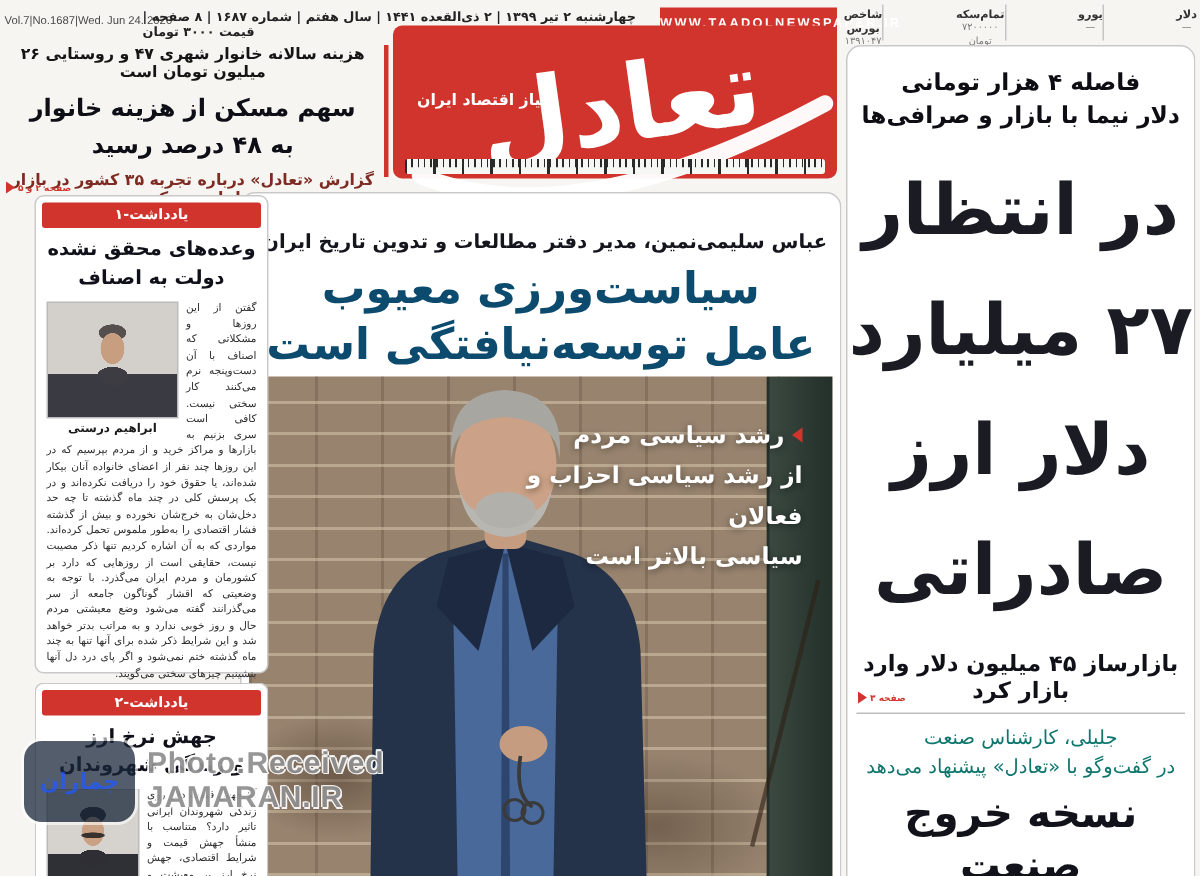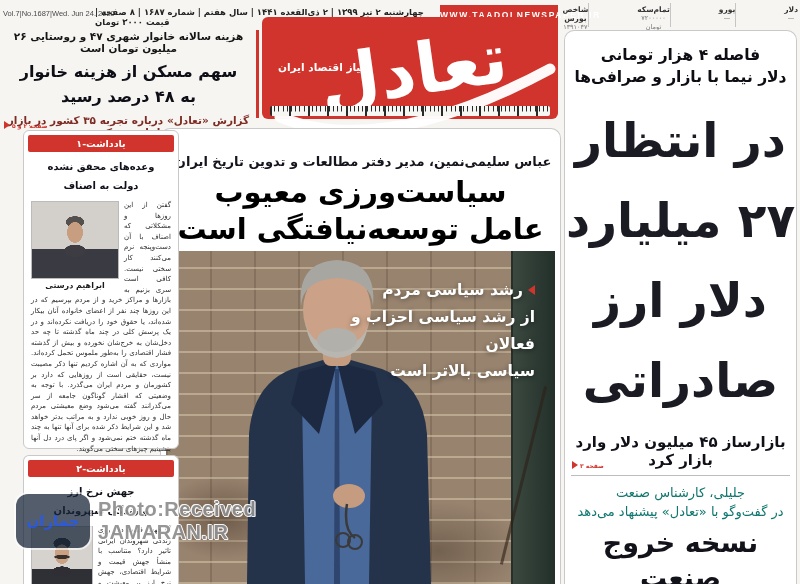--- a/index.html
+++ b/index.html
@@ -49,21 +49,21 @@
   .rc-sub { position:absolute; top:402px; width:100%; font-size:15px; font-weight:bold; color:#101018; }
   .rc-marker { position:absolute; top:430px; left:7px; display:flex; align-items:center; gap:2px; direction:ltr; }
   .rc-div { position:absolute; top:444px; left:6px; right:6px; border-top:1px solid #bdbdbd; }
   .rc-k2 { position:absolute; top:452px; width:100%; font-size:13px; font-weight:normal; line-height:19px; color:#0f766e; }
   .rc-h2 { position:absolute; top:494px; width:100%; font-size:27px; font-weight:bold; line-height:35px; color:#12121a; }
 
   
   .cc { left:160px; top:128px; width:401px; height:456px; background:#fff; border:1px solid #c9c9c9; border-bottom:none;
         border-radius:10px 10px 0 0; }
   .cc-k { position:absolute; top:25px; width:100%; text-align:center; font-size:13px; font-weight:bold; color:#15151d; }
-  .cc-h { position:absolute; top:45px; width:100%; text-align:center; font-size:29px; font-weight:bold; line-height:37px; color:#000000; }
+  .cc-h { position:absolute; top:45px; width:100%; text-align:center; font-size:29px; font-weight:bold; line-height:37px; color:#0c4a6e; }
   .cc-photo { position:absolute; left:5px; right:5px; top:122px; bottom:0; overflow:hidden;
         background-color:#97836e;
         background-image:
           radial-gradient(ellipse 90px 60px at 15% 80%, rgba(60,42,30,.45), transparent 70%),
           radial-gradient(ellipse 120px 70px at 70% 90%, rgba(50,35,25,.35), transparent 70%),
           repeating-linear-gradient(0deg, rgba(216,198,172,.55) 0 2px, transparent 2px 21px),
           repeating-linear-gradient(90deg, rgba(70,48,34,.22) 0 2px, transparent 2px 44px); }
   .door { position:absolute; right:0; top:0; width:44px; height:100%;
           background:linear-gradient(90deg,#3c4a41,#2c3a33 60%,#24302a);
           box-shadow:inset 2px 0 0 rgba(0,0,0,.35); }
@@ -76,21 +76,21 @@
             font-size:7px; color:#2a2a2a; letter-spacing:1px; background:rgba(255,255,255,.55); padding:2px 1px; }
   .credit b { color:var(--red); }
   .figure-svg { position:absolute; left:50%; bottom:0; transform:translateX(-58%); }
 
   
   .note { background:#fff; border:1px solid #c9c9c9; border-radius:6px;margin-left:21px; }
   .s1 { left:2px; top:130px; width:156px; height:319px; }
   .s2 { left:2px; top:455px; width:156px; height:129px; border-bottom:none; border-radius:6px 6px 0 0; }
   .band { margin:4px 4px 0 4px; height:17px; background:var(--red); border-radius:2px; color:#fff;
           font-size:9.5px; font-weight:bold; text-align:center; line-height:17px; }
-  .s-title { text-align:center; font-size:10px; font-weight:bold; line-height:19px; color:#10101a; margin-top:5px; }
+  .s-title { text-align:center; font-size:13px; font-weight:bold; line-height:19px; color:#10101a; margin-top:5px; }
   .s-body { margin:5px 7px 0 7px; font-size:7px; line-height:10.6px; text-align:justify; color:#2d2d2d; }
   .fig { float:left; width:88px; margin:1px 5px 2px 0; }
   .fig2 { width:62px; }
   .ph { width:100%; height:78px; border:1px solid #bbb; }
   .ph1 { background:
           radial-gradient(ellipse 17px 10px at 50% 64%, #3c3c42 60%, transparent 61%),
           radial-gradient(ellipse 13px 17px at 50% 40%, #c89e80 60%, transparent 62%),
           radial-gradient(ellipse 15px 9px at 50% 26%, #55504e 60%, transparent 62%),
           linear-gradient(#d3cfca 62%, #3a3a42 62%); }
   .ph2 { height:70px;

